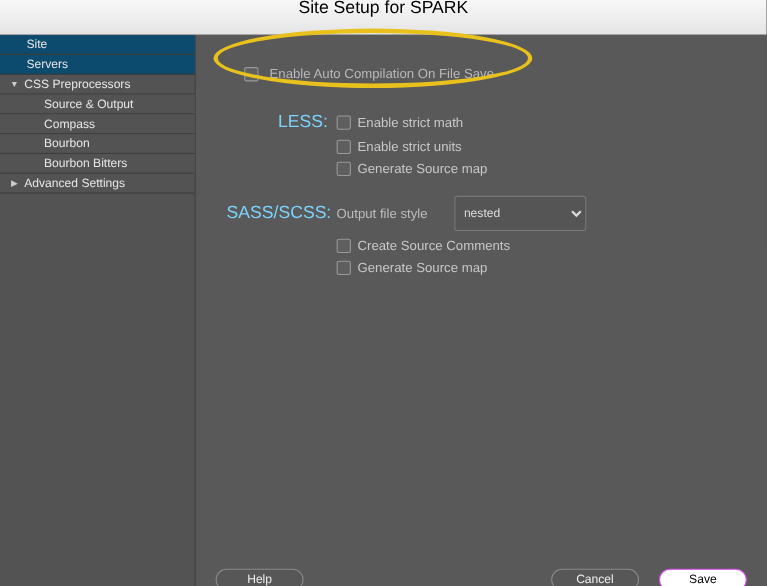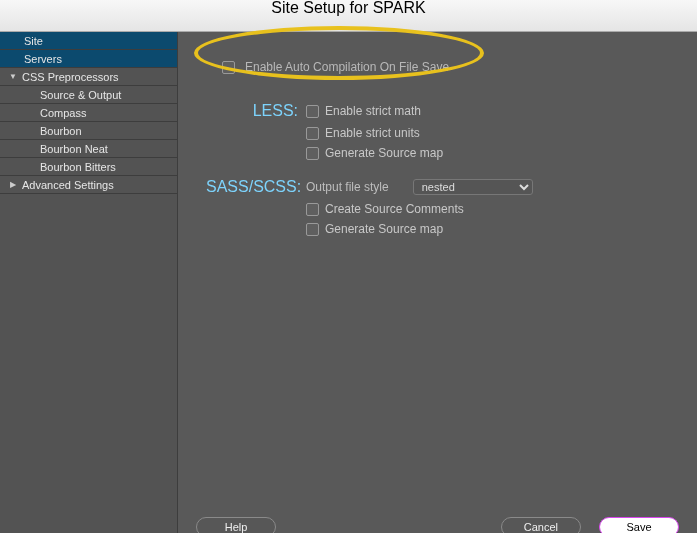--- a/index.html
+++ b/index.html
@@ -74,21 +74,21 @@
     display:inline-block;
   }
   .chk-label { color:#c8c8c8; font-size:12px; }
 
   .first-block { margin: 8px 0 28px 26px; display:flex; align-items:center; gap:10px; }
 
   .opt-text { color:#bdbdbd; font-size:12px; }
 
   select.styled {
     background:#555; color:#ddd; border:1px solid #777;
-    font-size:11px; height:16px; width:120px; padding:0 4px;
+    font-size:11px; height:32px; width:120px; padding:0 4px;
     border-radius:3px;
   }
 
   .footer {
     position: absolute;
     left: 0; right: 0; bottom: 12px;
     padding: 0 18px;
     display: flex;
     align-items: center;
   }
@@ -119,21 +119,20 @@
   <div class="sidebar">
     <div class="side-item top">Site</div>
     <div class="side-item top">Servers</div>
     <div class="side-item expander">
       <span class="arrow down"></span>
       <span class="lbl">CSS Preprocessors</span>
     </div>
     <div class="side-item sub">Source &amp; Output</div>
     <div class="side-item sub">Compass</div>
     <div class="side-item sub">Bourbon</div>
-    <div class="side-item sub">Bourbon Neat</div>
     <div class="side-item sub">Bourbon Bitters</div>
     <div class="side-item expander">
       <span class="arrow right"></span>
       <span class="lbl">Advanced Settings</span>
     </div>
   </div>
 
   <div class="content">
 
     <div class="first-block">

